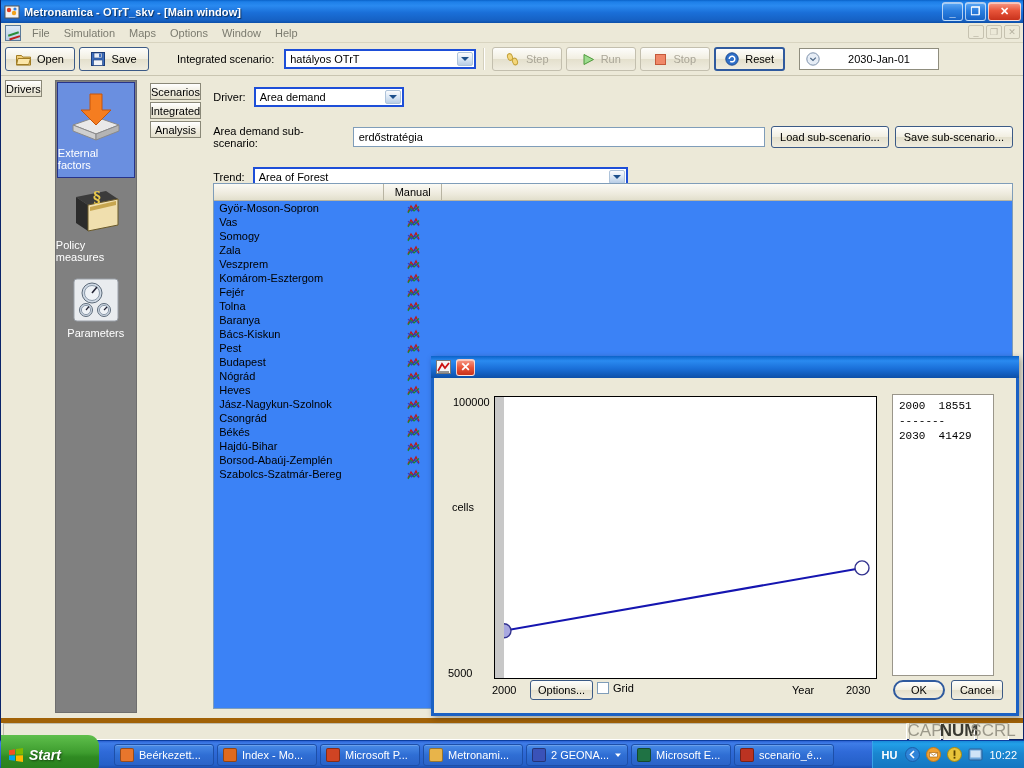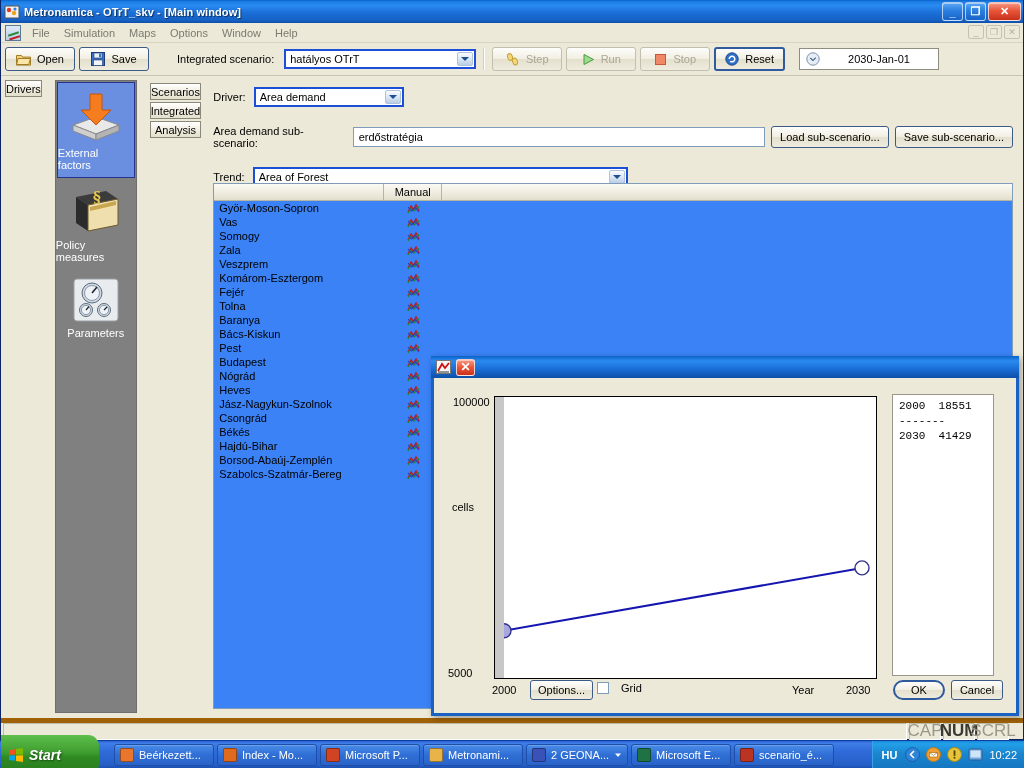--- a/index.html
+++ b/index.html
@@ -249,21 +249,21 @@
   .xlabel-left { position: absolute; left: 58px; top: 328px; font-size: 11px; }
   .xlabel-right { position: absolute; left: 412px; top: 328px; font-size: 11px; }
   .xlabel-name { position: absolute; left: 358px; top: 328px; font-size: 11px; }
   .opt-btn {
     position: absolute; left: 96px; top: 324px; height: 20px;
     border: 1px solid #3b5a86; border-radius: 3px;
     background: linear-gradient(to bottom,#fdfdfb,#f2efe2 48%,#e4e0cd 52%,#efecdf);
     display:flex; align-items:center; justify-content:center; padding: 0 7px;
     font-size: 11px; cursor: default;
   }
-  .grid-chk { position: absolute; left: 163px; top: 326px; display:flex; align-items:center; gap:12px; font-size:11px; cursor:default;}
+  .grid-chk { position: absolute; left: 163px; top: 326px; display:flex; align-items:center; gap:4px; font-size:11px; cursor:default;}
   .chkbox { width: 12px; height: 12px; border: 1px solid #7f9db9; background:#fff; }
   .valuelist {
     position: absolute; left: 458px; top: 38px; width: 102px; height: 282px;
     background: #fff; border: 1px solid #9a968a;
     font-family: "Liberation Mono", monospace; font-size: 11px;
     padding: 4px 4px 0 6px; line-height: 15px; color:#000;
   }
   .dlg-ok {
     position: absolute; left: 459px; top: 324px; width: 52px; height: 20px;
     border: 2px solid #2f5a9e; border-radius: 10px;

